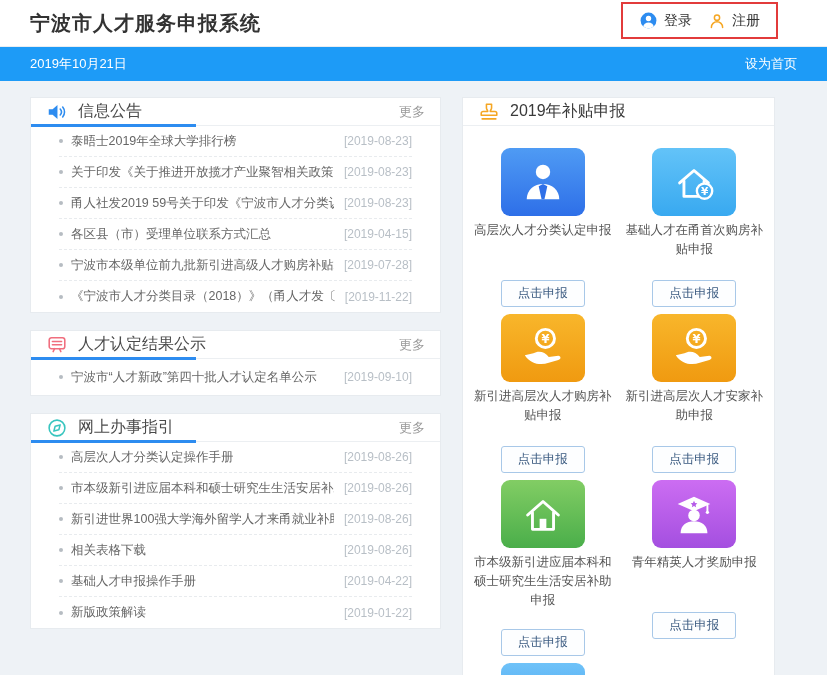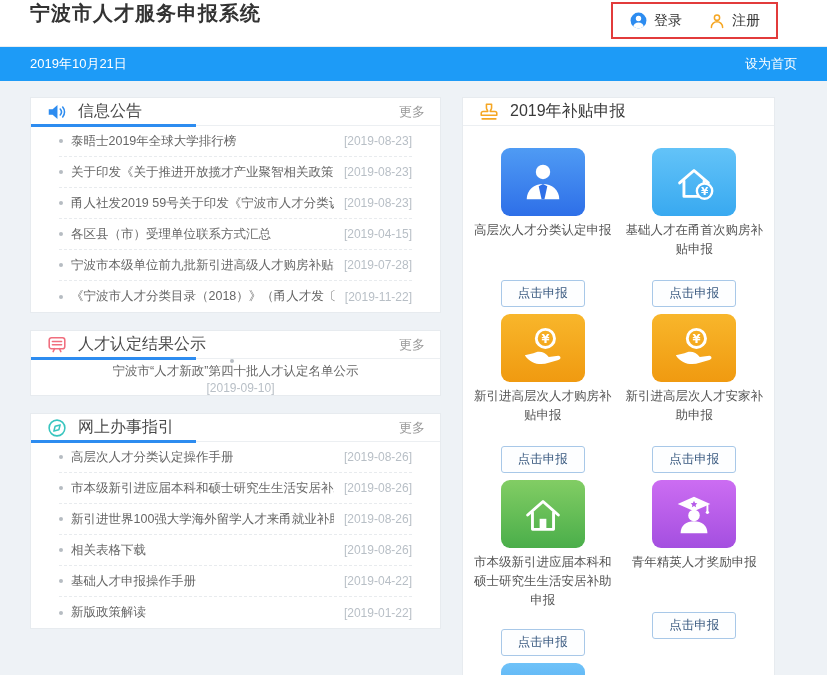--- a/index.html
+++ b/index.html
@@ -4,27 +4,27 @@
 <style>
   * { margin:0; padding:0; box-sizing:border-box; }
   html,body { width:827px; height:675px; overflow:hidden; }
   body {
     font-family:"Liberation Sans","DejaVu Sans",sans-serif;
     background:#eef2f6; color:#333; position:relative;
   }
   
   .site-header {
     height:47px; background:#fff; border-bottom:1px solid #e9edf1;
-    display:flex; align-items:flex-start; padding:0 30px; position:relative;
+    display:flex; align-items:center; padding:0 30px; position:relative;
   }
   .site-title { font-size:20px; font-weight:bold; color:#333; letter-spacing:1px; }
   .auth-box {
     position:absolute; right:49px; top:2px; height:37px;
     border:2px solid #e23b3b; display:flex; align-items:center;
-    gap:26px; padding:0 16px;
+    gap:16px; padding:0 16px;
   }
   .auth-link { display:flex; align-items:center; gap:6px; font-size:14px; color:#333; cursor:pointer; text-decoration:none; }
   .auth-link svg { display:block; }
   
   .topbar {
     height:34px; background:#1d9bf7; color:#fff; font-size:13px;
     display:flex; align-items:center; justify-content:space-between; padding:0 30px;gap:6px;
   }
   .topbar a { color:#fff; text-decoration:none; cursor:pointer; }
   
@@ -47,21 +47,21 @@
   
   .news-list { list-style:none; padding:0 28px; }
   .news-list li {
     display:flex; align-items:center; height:31px; cursor:pointer;
     border-bottom:1px dashed #e8ebee; font-size:12.5px;
   }
   .news-list li:last-child { border-bottom:none; }
   .news-list .bullet { width:4px; height:4px; border-radius:50%; background:#b6bcc2; margin-right:8px; flex:none; }
   .news-list .item-text { flex:1; color:#666; white-space:nowrap; overflow:hidden; }
   .news-list .item-date { color:#b8bfc6; font-size:12px; margin-left:10px; white-space:nowrap; }
-  .results-card .news-list li { height:36px;flex-direction:column; }
+  .results-card .news-list li { height:36px; }
   
   .subsidy-card { min-height:600px; }
   .subsidy-card .card-title { color:#3a3a3a; }
   .tile-grid {
     display:grid; grid-template-columns:1fr 1fr; padding:22px 4px 0;
     row-gap:7px;
   }
   .tile-cell { display:flex; flex-direction:column; align-items:center; }
   .tile {
     width:84px; height:68px; border-radius:9px; cursor:pointer;

